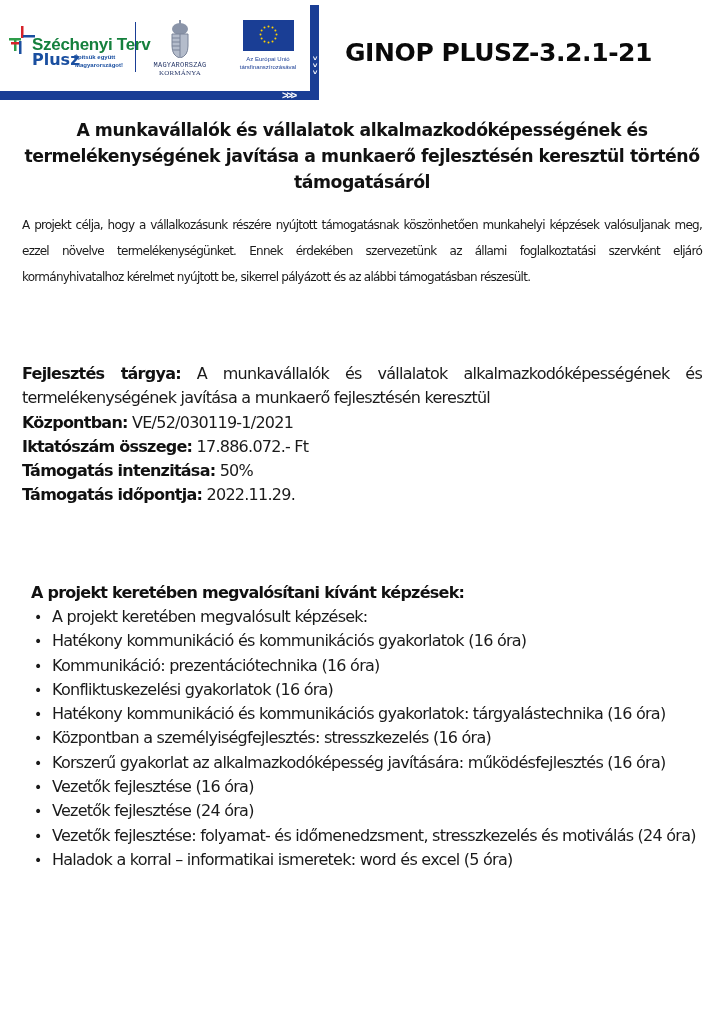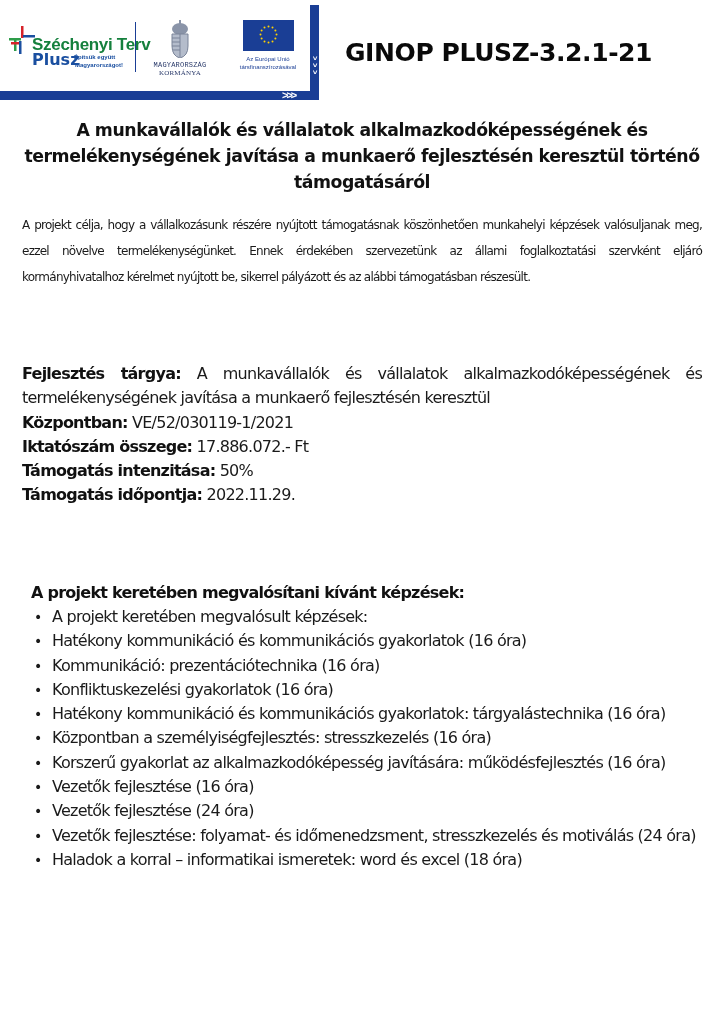--- a/index.html
+++ b/index.html
@@ -152,14 +152,14 @@
   <li><span class="bullet">•</span><span>A projekt keretében megvalósult képzések:</span></li>
   <li><span class="bullet">•</span><span>Hatékony kommunikáció és kommunikációs gyakorlatok (16 óra)</span></li>
   <li><span class="bullet">•</span><span>Kommunikáció: prezentációtechnika (16 óra)</span></li>
   <li><span class="bullet">•</span><span>Konfliktuskezelési gyakorlatok (16 óra)</span></li>
   <li><span class="bullet">•</span><span>Hatékony kommunikáció és kommunikációs gyakorlatok: tárgyalástechnika (16 óra)</span></li>
   <li><span class="bullet">•</span><span>Központban a személyiségfejlesztés: stresszkezelés (16 óra)</span></li>
   <li><span class="bullet">•</span><span>Korszerű gyakorlat az alkalmazkodóképesség javítására: működésfejlesztés (16 óra)</span></li>
   <li><span class="bullet">•</span><span>Vezetők fejlesztése (16 óra)</span></li>
   <li><span class="bullet">•</span><span>Vezetők fejlesztése (24 óra)</span></li>
   <li><span class="bullet">•</span><span>Vezetők fejlesztése: folyamat- és időmenedzsment, stresszkezelés és motiválás (24 óra)</span></li>
-  <li><span class="bullet">•</span><span>Haladok a korral – informatikai ismeretek: word és excel (18 óra)</span></li>
+  <li><span class="bullet">•</span><span>Haladok a korral – informatikai ismeretek: word és excel (5 óra)</span></li>
 </ul>
 
 </body></html>

